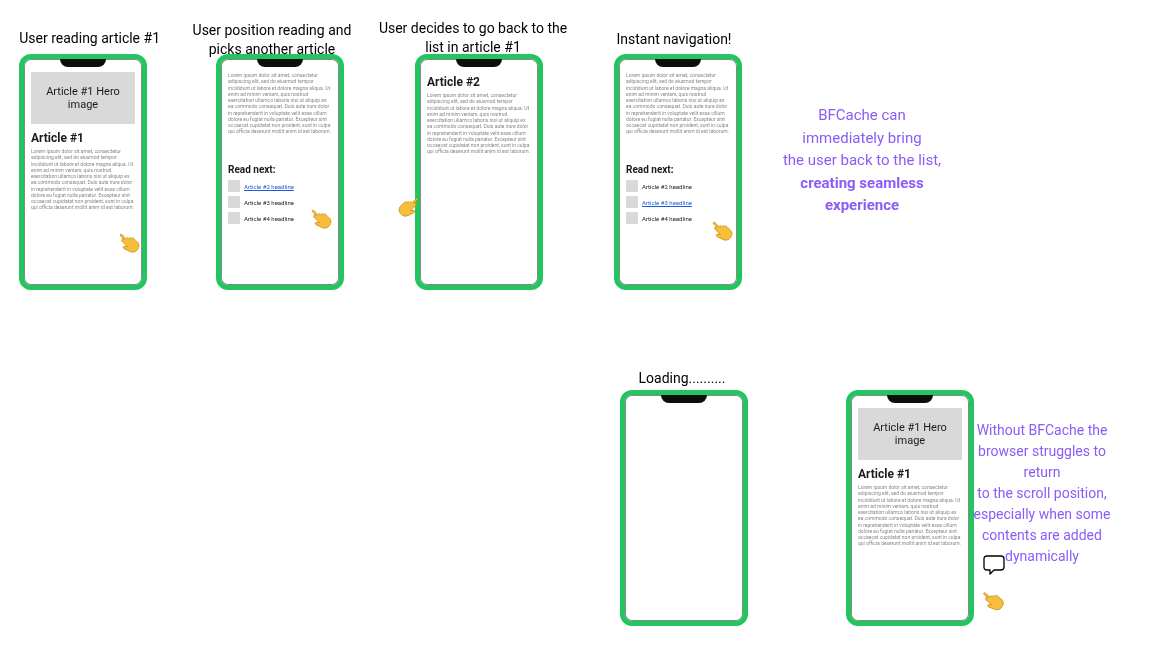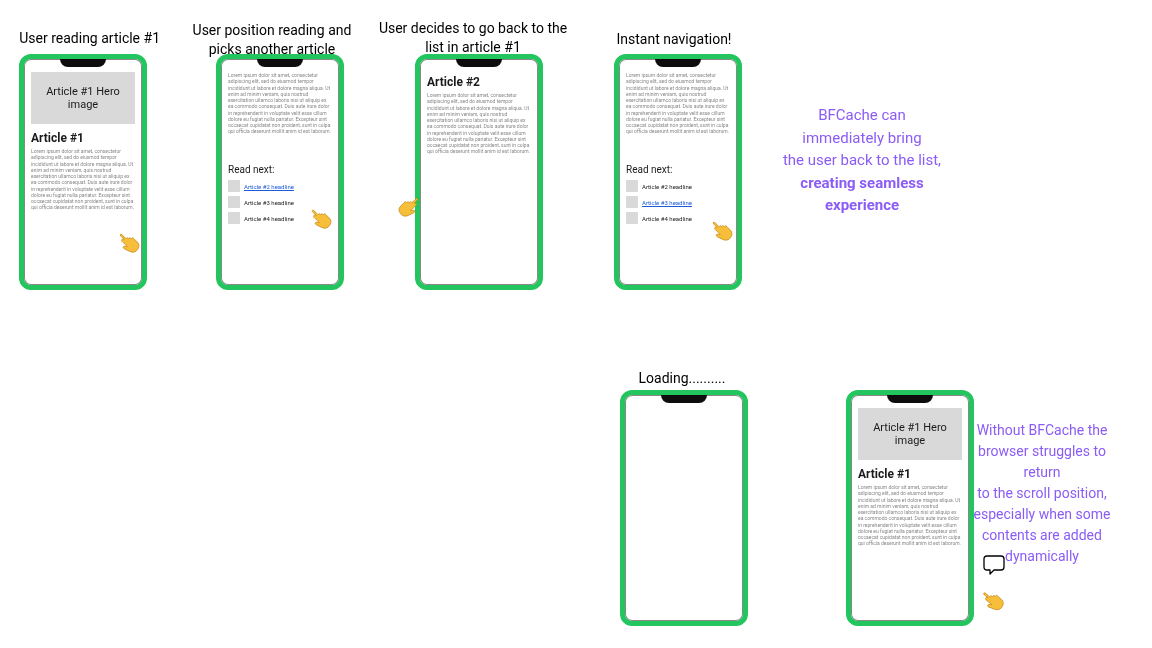--- a/index.html
+++ b/index.html
@@ -80,21 +80,21 @@
   }
 
   .title {
     font-size: 12px;
     font-weight: 700;
     margin: 4px 0 3px 0;
     line-height: 1.1;
   }
   .subhead {
     font-size: 10px;
-    font-weight: 400;
+    font-weight: 700;
     margin: 2px 0 3px 0;
   }
 
   .lorem {
     font-size: 5px;
     line-height: 1.25;
     color: #888;
     overflow: hidden;
   }
 

